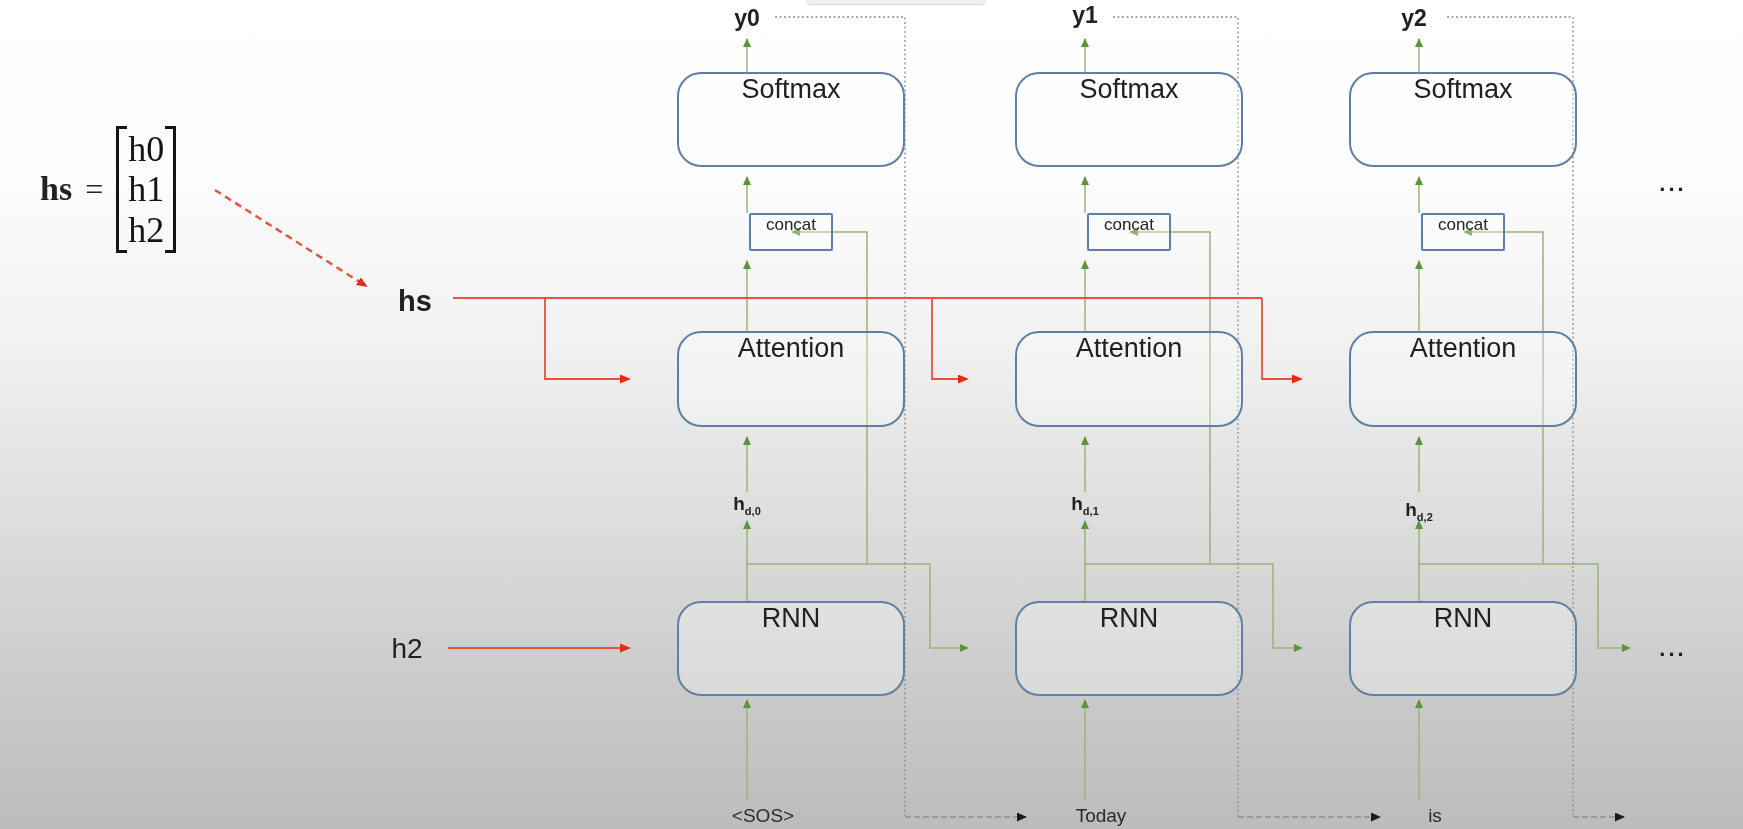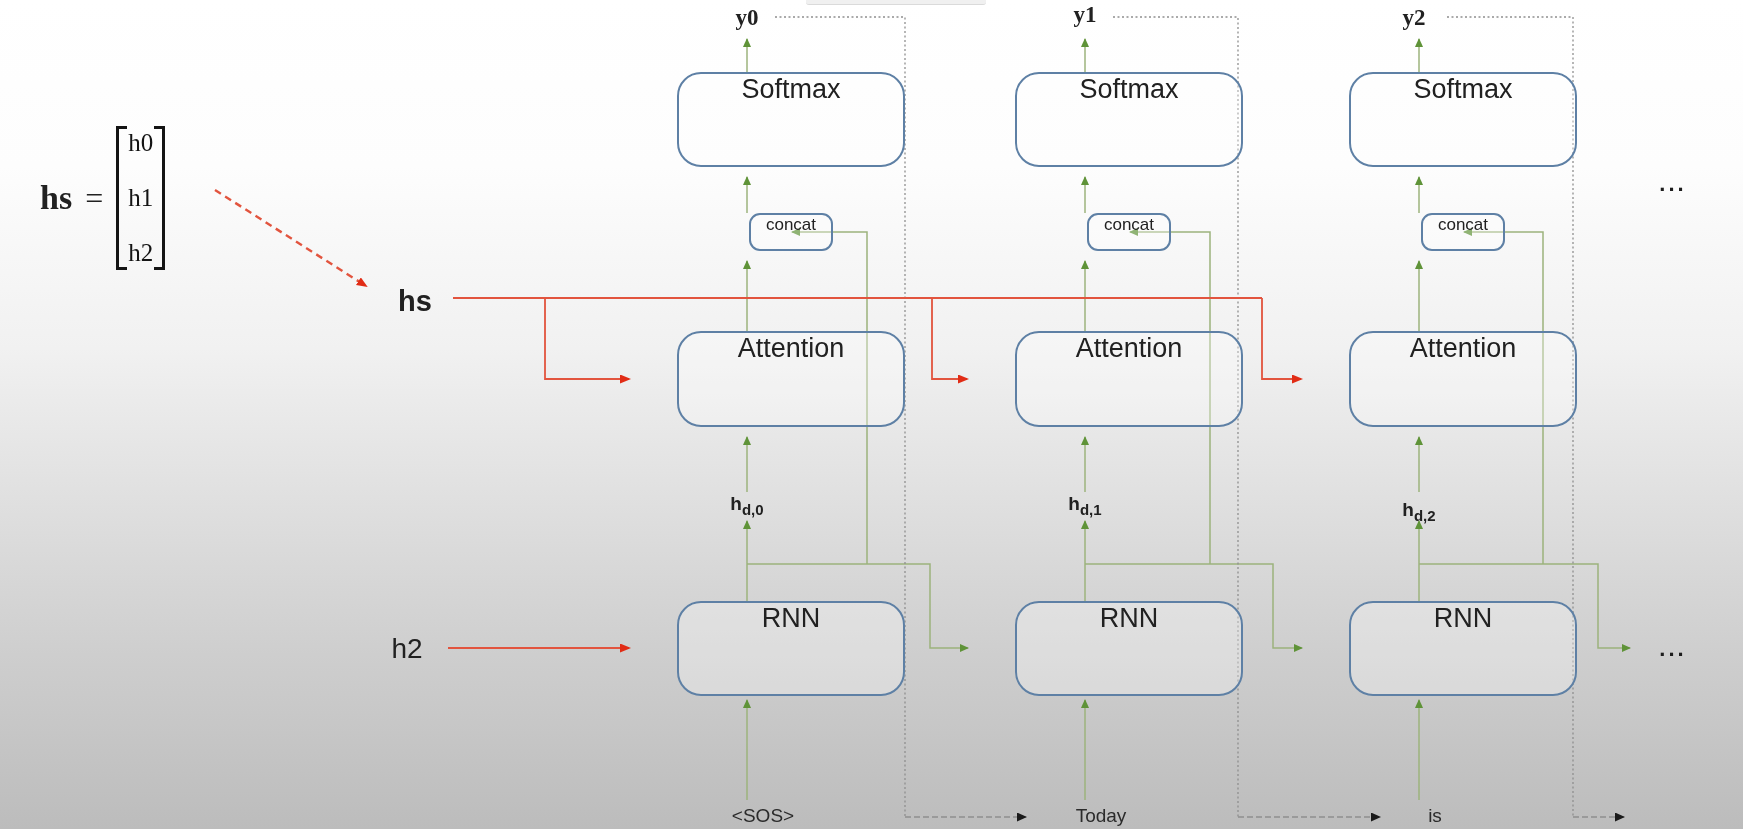--- a/index.html
+++ b/index.html
@@ -7,43 +7,43 @@
     position:relative;width:1743px;height:829px;overflow:hidden;
     background:linear-gradient(180deg,#ffffff 0%,#fdfdfd 20%,#f1f1f1 42%,#e0e0e0 60%,#cecece 79%,#bcbcbc 100%);
     font-family:"Liberation Sans","DejaVu Sans",sans-serif;color:#212121;
   }
   #wires{position:absolute;left:0;top:0;}
   .box{
     position:absolute;box-sizing:border-box;border:2px solid var(--border,#5e80a5);
     background:rgba(255,255,255,0.30);border-radius:24px;
     display:flex;justify-content:center;font-size:27px;margin-left:44px;
   }
-  .box.small{border-radius:11px;font-size:17px;}
+  .box.small{border-radius:2px;font-size:17px;}
   .flabel{position:absolute;transform:translate(-50%,-50%);white-space:nowrap;}
-  .ylabel{font-weight:bold;font-size:23px;font-family:Liberation Serif, serif;}
+  .ylabel{font-weight:bold;font-size:23px;}
   .hdlabel{font-weight:bold;font-size:19px;}
-  .hdlabel sub{font-size:15px;vertical-align:-5px;}
+  .hdlabel sub{font-size:11px;vertical-align:-5px;}
   .inlabel{font-size:19px;color:#2b2b2b;margin-left:16px;}
   .hs-big{font-weight:bold;font-size:29px;}
   .h2-big{font-size:28px;}
   .ellipsis{font-weight:bold;font-size:22px;letter-spacing:3px;color:#1d1d1d;}
   .matrix{
     position:absolute;left:40px;top:126px;display:flex;align-items:center;gap:13px;
     font-family:"Liberation Serif","DejaVu Serif",serif;
   }
   .mx-lhs{font-weight:bold;font-size:34px;}
   .mx-eq{font-size:32px;}
   .mx-bracket{position:relative;border-left:3px solid #141414;border-right:3px solid #141414;padding:3px 7px;}
   .mx-bracket::before,.mx-bracket::after{
     content:"";position:absolute;left:0;width:100%;height:3px;
     background:linear-gradient(90deg,#141414 0,#141414 8px,transparent 8px,transparent calc(100% - 8px),#141414 calc(100% - 8px));
   }
   .mx-bracket::before{top:0;}
   .mx-bracket::after{bottom:0;}
-  .mx-rows{display:flex;flex-direction:column;line-height:1.12;font-size:25px;padding:0 2px;color:#141414;gap:27px;}
+  .mx-rows{display:flex;flex-direction:column;line-height:1.12;font-size:36px;padding:0 2px;color:#141414;}
   .artifact{position:absolute;left:806px;top:0;width:180px;height:4px;background:#f0f0f0;border-bottom:1px solid #dadada;border-radius:0 0 3px 3px;}
 </style>
 </head>
 <body>
 
 <div id="canvas">
     <svg width="1743" height="829" viewBox="0 0 1743 829" id="wires">
       <defs>
         <marker id="ag" markerWidth="10" markerHeight="9" refX="8" refY="4" orient="auto" markerUnits="userSpaceOnUse">
           <path d="M0,0 L9,4 L0,8 Z" fill="#5f9338"></path>

